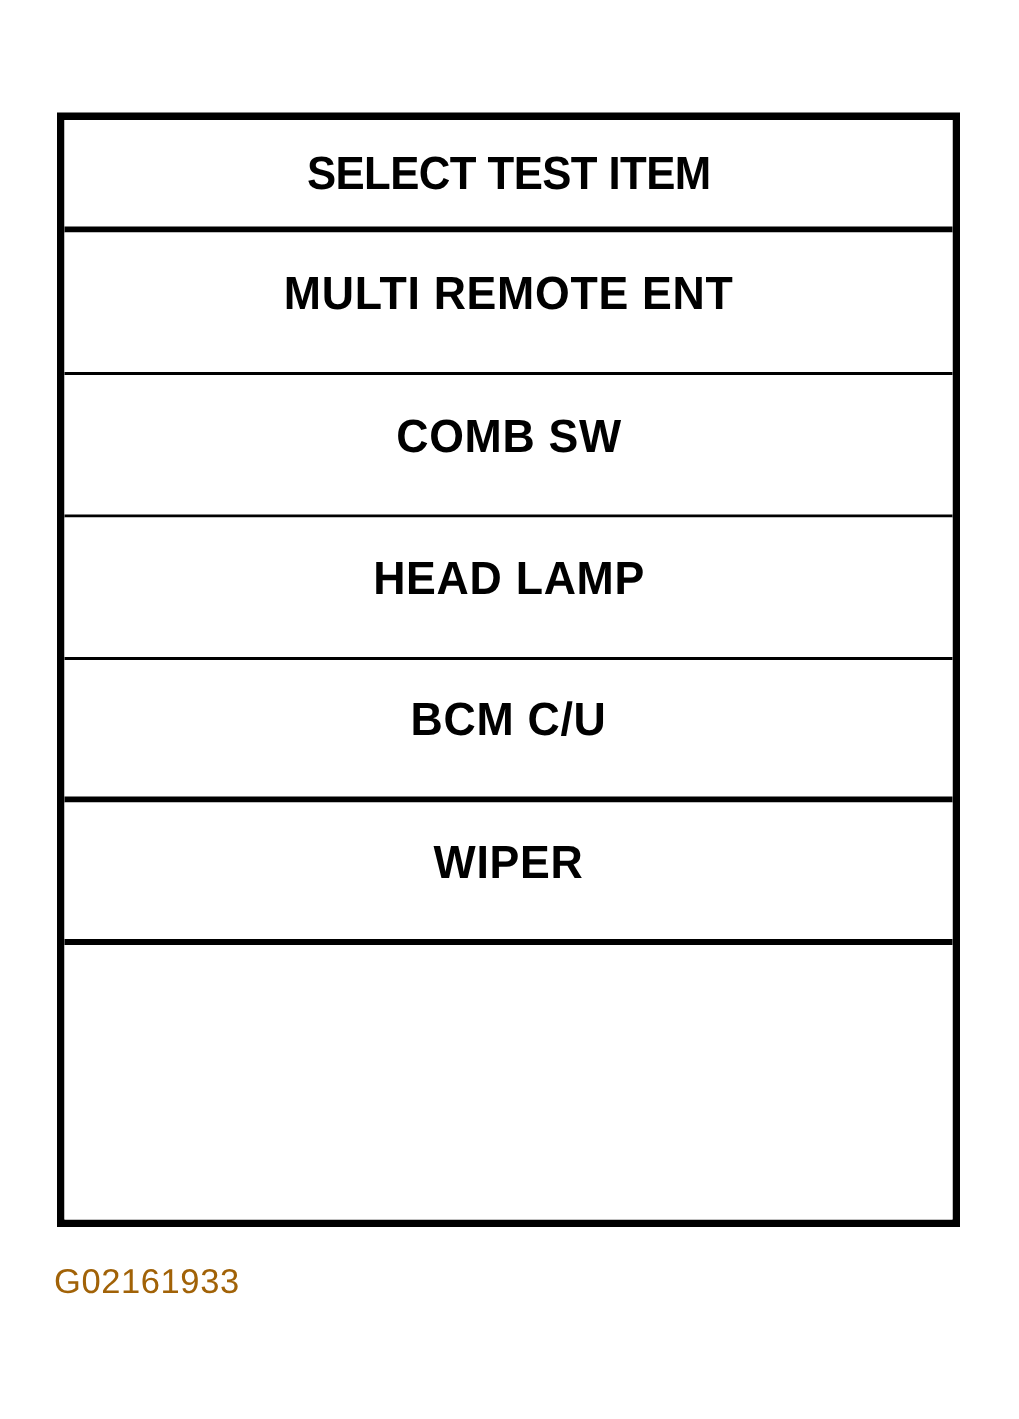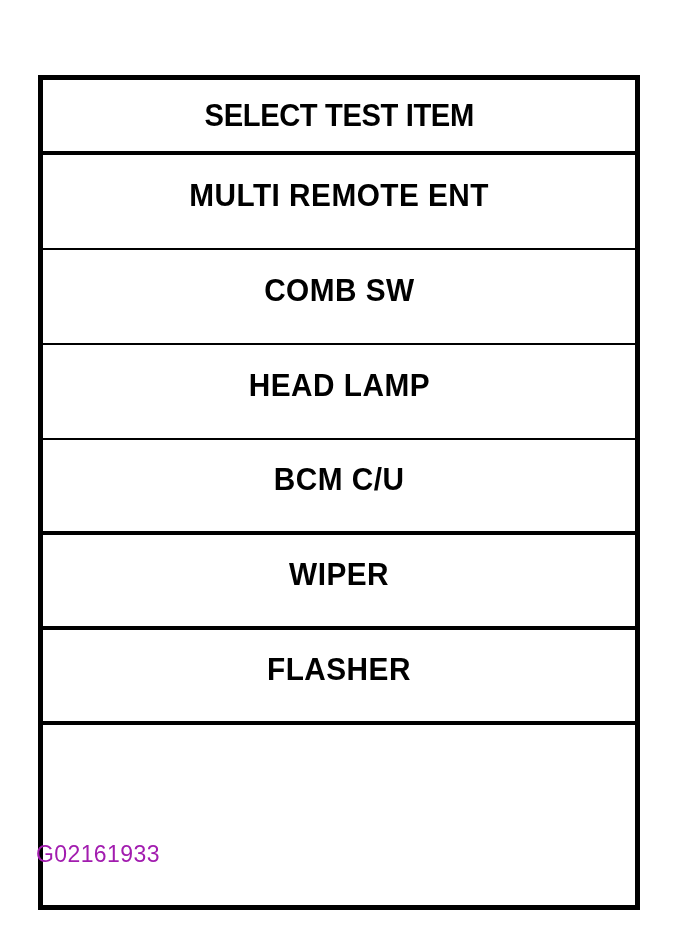--- a/index.html
+++ b/index.html
@@ -24,21 +24,21 @@
     top: 0;
     width: 679px;
     height: 946px;
   }
 
   #menu-panel {
     position: absolute;
     left: 38px;
     top: 75px;
     width: 602px;
-    height: 835px;
+    height: 743px;
     box-sizing: border-box;
     border: 5px solid #000000;
     background: #ffffff;
     display: flex;
     flex-direction: column;
   }
 
   
   .menu-row {
     box-sizing: border-box;
@@ -93,21 +93,21 @@
   .menu-row.row-blank {
     flex: 1 1 auto;
     min-height: 0;
   }
 
   
   #figure-caption {
     position: absolute;
     left: 36px;
     top: 843px;
-    color: #a21caf;
+    color: #a16207;
     font-family: "Liberation Sans", sans-serif;
     font-weight: normal;
     font-size: 23px;
     line-height: 1;
     letter-spacing: 0.4px;
     white-space: nowrap;
   }
 </style>
 </head>
 <body>
@@ -133,23 +133,20 @@
     </div>
 
     <div class="menu-row row-item div-thick">
       <span class="row-label">BCM C/U</span>
     </div>
 
     <div class="menu-row row-item div-thick">
       <span class="row-label">WIPER</span>
     </div>
 
-    <div class="menu-row row-item div-thick">
-      <span class="row-label">FLASHER</span>
-    </div>
 
     <div class="menu-row row-blank div-none">
       <span class="row-label"></span>
     </div>
 
   </div>
 
   <div id="figure-caption">G02161933</div>
 
 </div>

